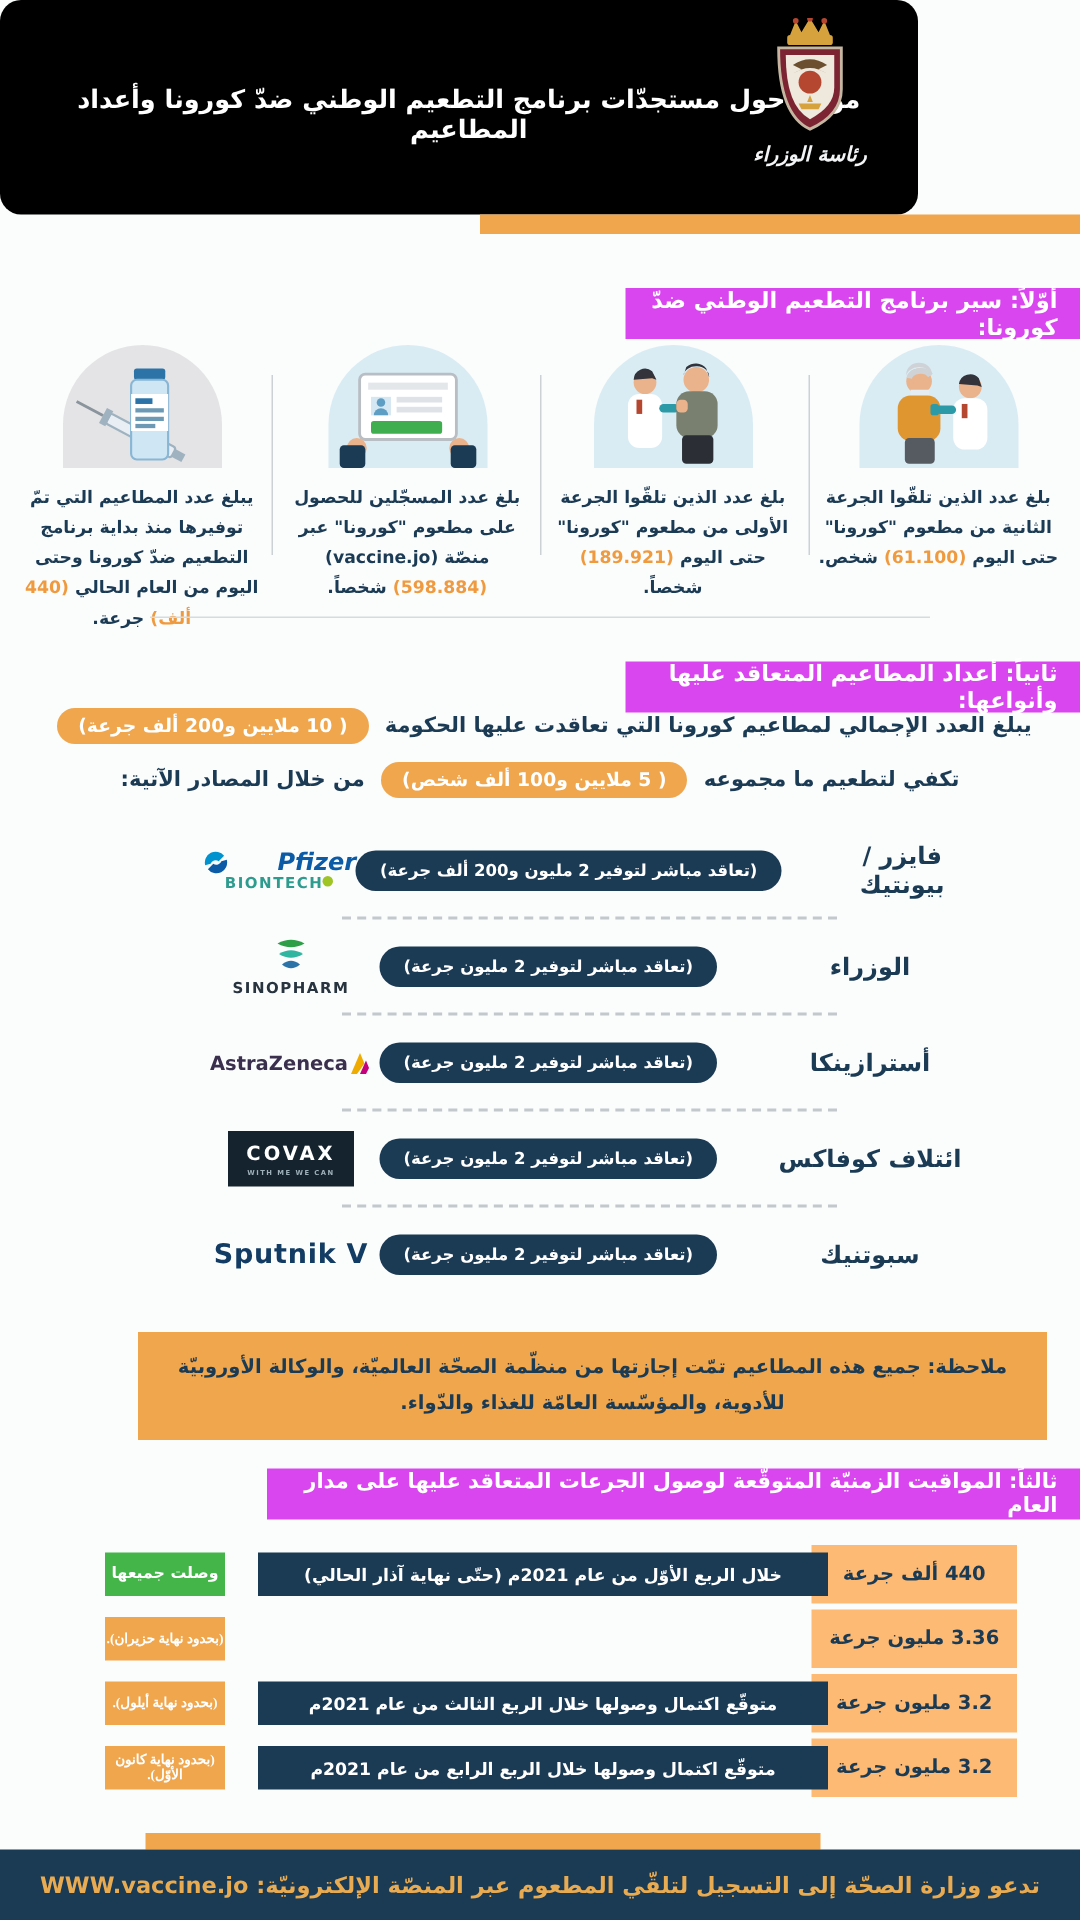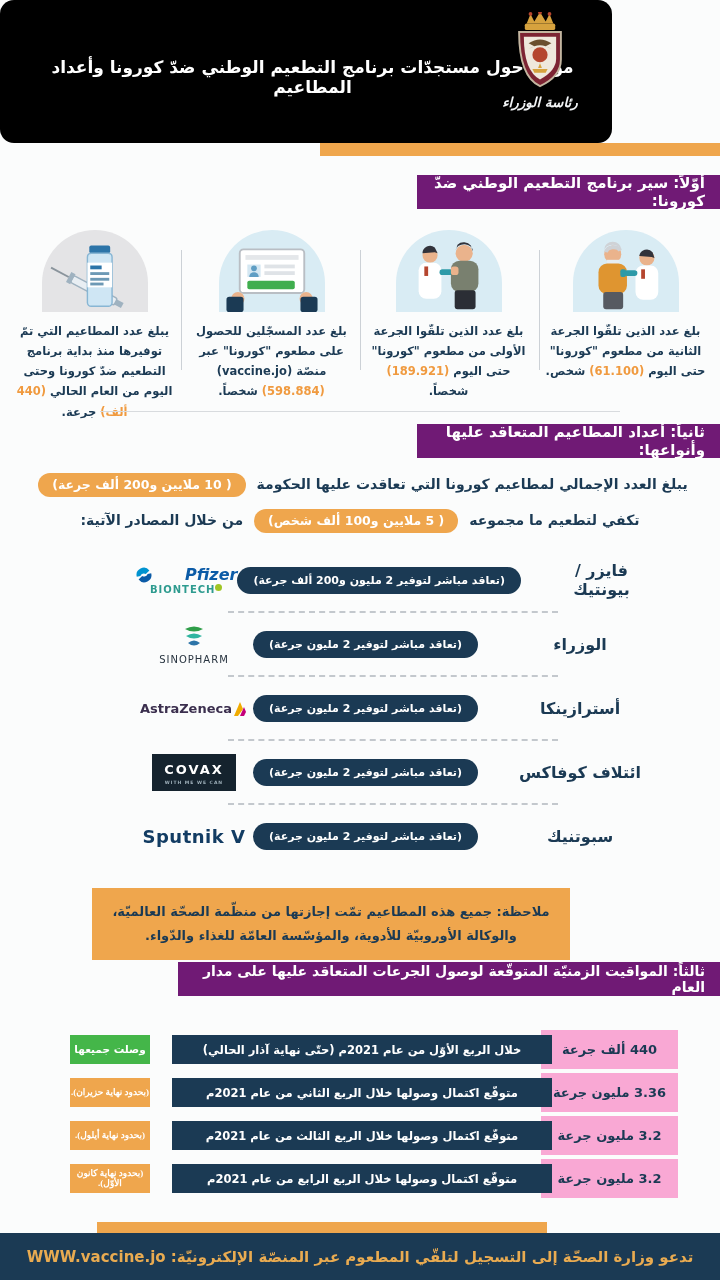--- a/index.html
+++ b/index.html
@@ -17,23 +17,23 @@
     color:#ffffff;font-size:17px;font-weight:bold;text-align:center;direction:rtl;
   }
   .emblem{position:absolute;right:22px;top:12px;width:100px;text-align:center;}
   .emblem-caption{
     margin-top:2px;color:#f2f4f6;font-size:13.5px;font-weight:bold;direction:rtl;
     font-family:"DejaVu Serif","Liberation Serif",serif;font-style:italic;
   }
   .accent-top{position:absolute;left:320px;top:143px;width:400px;height:13px;background:#efa64d;}
   
   .sec-bar{
-    position:absolute;right:0;background:#701a75;color:#ffffff;
+    position:absolute;right:0;background:#d946ef;color:#ffffff;
     display:flex;align-items:center;justify-content:flex-start;
-    direction:rtl;padding-right:15px;font-weight:bold;
+    direction:rtl;padding-right:15px;font-weight:bold;margin-top:17px;
   }
   #s1-bar{left:417px;top:175px;height:34px;font-size:15px;}
   #s2-bar{left:417px;top:424px;height:34px;font-size:15px;}
   #s3-bar{left:178px;top:962px;height:34px;font-size:14px;}
   
   .cards{position:absolute;left:6px;right:6px;top:230px;height:175px;display:flex;direction:rtl;}
   .card{width:25%;text-align:center;position:relative;}
   .dome{
     width:106px;height:82px;margin:0 auto;border-radius:60px 60px 0 0;
     display:flex;align-items:flex-end;justify-content:center;overflow:hidden;
@@ -63,39 +63,39 @@
   .v-pill{
     background:#1b3a54;color:#ffffff;border-radius:17px;padding:7px 16px;
     font-size:11px;font-weight:bold;white-space:nowrap;direction:rtl;
   }
   .v-logo{width:118px;text-align:center;direction:ltr;}
   .v-dash{border-top:2px dashed #c3c8cd;width:330px;margin:3px auto;}
   .logo-pfizer .pf-line{display:flex;align-items:center;justify-content:center;gap:3px;}
   .pf-word{color:#0b5ba7;font-size:16px;font-weight:bold;font-style:italic;margin-left:29px;}
   .biontech{color:#2e9b8f;font-size:10px;font-weight:bold;letter-spacing:1px;}
   .biontech .bdot{display:inline-block;width:7px;height:7px;border-radius:50%;background:#9fc525;vertical-align:top;}
-  .sinopharm-word{color:#27333f;font-size:10px;font-weight:normal;letter-spacing:1px;}
+  .sinopharm-word{color:#27333f;font-size:10px;font-weight:bold;letter-spacing:1px;}
   .az-word{color:#3b2f4e;font-size:13px;font-weight:bold;}
   .covax-box{
     display:inline-block;background:#15232e;color:#ffffff;padding:8px 12px 6px 12px;
     font-size:13px;font-weight:bold;letter-spacing:2px;
   }
   .covax-sub{display:block;font-size:4.5px;letter-spacing:1px;color:#9fb0ba;margin-top:3px;}
   .sputnik-word{color:#123c63;font-size:18px;font-weight:bold;letter-spacing:0.5px;}
   
   .note{
-    position:absolute;left:92px;width:478px;top:888px;background:#efa64d;
+    position:absolute;left:92px;width:606px;top:888px;background:#efa64d;
     color:#1b3a54;font-size:13px;font-weight:bold;text-align:center;direction:rtl;
     padding:12px 16px;line-height:1.85;
   }
   
   .t-rows{position:absolute;left:40px;right:40px;top:1030px;}
   .t-row{position:relative;height:43px;}
   .t-qty{
-    position:absolute;right:2px;top:0;width:137px;height:39px;background:#f9a8d4;
+    position:absolute;right:2px;top:0;width:137px;height:39px;background:#fdba74;
     color:#1b3a54;font-size:13px;font-weight:bold;display:flex;align-items:center;
     justify-content:center;direction:rtl;
   }
   .t-desc{
     position:absolute;right:128px;left:30px;top:5px;height:29px;background:#1b3a54;
     color:#ffffff;font-size:11.5px;font-weight:bold;display:flex;align-items:center;
     justify-content:center;direction:rtl;
   }
   .t-row .t-desc{left:132px;}
   .t-status{
@@ -323,21 +323,20 @@
   <div class="t-rows">
 
     <div class="t-row">
       <div class="t-qty">440 ألف جرعة</div>
       <div class="t-desc">خلال الربع الأوّل من عام 2021م (حتّى نهاية آذار الحالي)</div>
       <div class="t-status green">وصلت جميعها</div>
     </div>
 
     <div class="t-row">
       <div class="t-qty">3.36 مليون جرعة</div>
-      <div class="t-desc">متوقّع اكتمال وصولها خلال الربع الثاني من عام 2021م</div>
       <div class="t-status orange">(بحدود نهاية حزيران).</div>
     </div>
 
     <div class="t-row">
       <div class="t-qty">3.2 مليون جرعة</div>
       <div class="t-desc">متوقّع اكتمال وصولها خلال الربع الثالث من عام 2021م</div>
       <div class="t-status orange">(بحدود نهاية أيلول).</div>
     </div>
 
     <div class="t-row">

